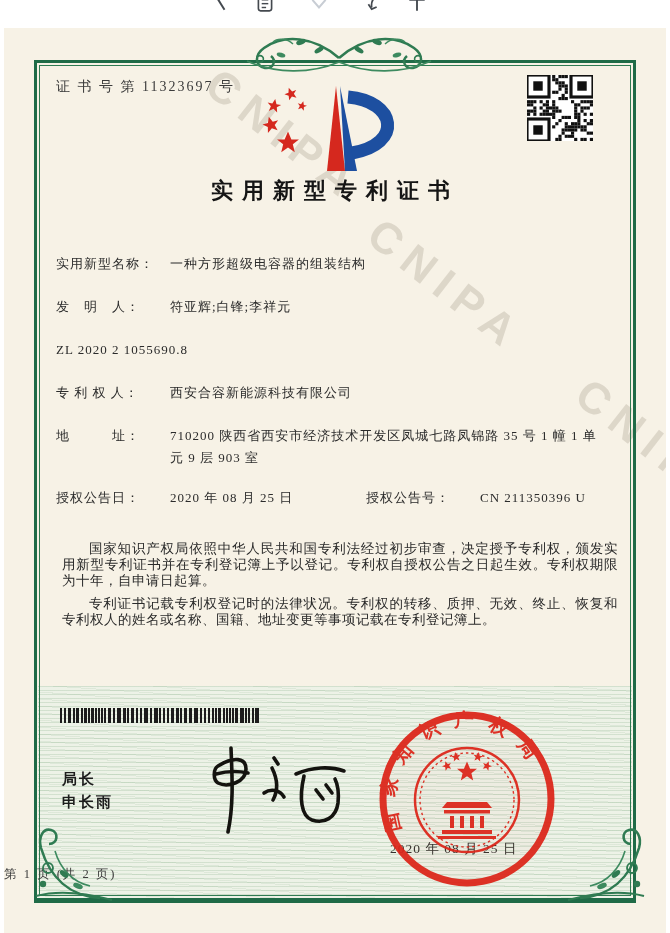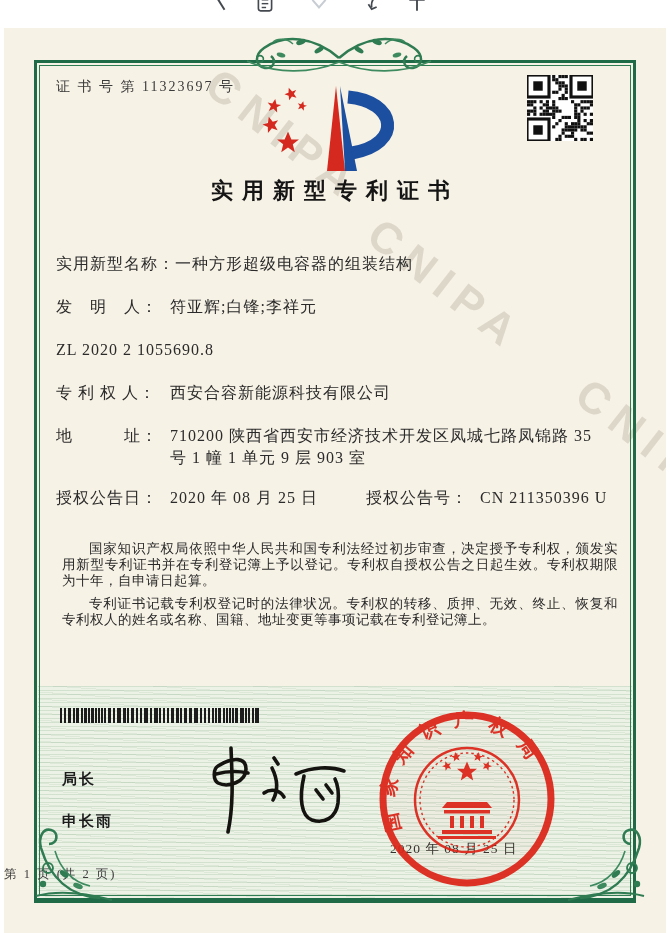--- a/index.html
+++ b/index.html
@@ -18,29 +18,29 @@
          border-bottom-width:5px;pointer-events:none;z-index:2;}
   .frame-inner{position:absolute;left:2px;right:2px;top:2px;bottom:2px;border:1px solid #2f7b52;}
   .wm{position:absolute;font-family:"Liberation Sans",sans-serif;font-weight:bold;font-size:44px;
       letter-spacing:10px;color:rgba(162,152,136,.30);transform:rotate(38deg);z-index:1;white-space:nowrap;}
   .cert-no{position:absolute;left:52px;top:50px;font-size:14px;letter-spacing:2px;color:#3b3b3b;z-index:3;}
   .logo{position:absolute;left:240px;top:56px;z-index:3;}
   .qr{position:absolute;left:523px;top:47px;z-index:3;background:#fdfdfb;}
   .title{position:absolute;left:0;right:0;top:148px;text-align:center;font-size:22px;font-weight:bold;
          letter-spacing:9px;color:#151515;z-index:3;}
   .fields{position:absolute;left:52px;right:56px;top:225px;z-index:3;color:#2b2b2b;}
-  .frow{display:flex;margin-bottom:21px;font-size:16px;line-height:22px;}
+  .frow{display:flex;margin-bottom:21px;font-size:13px;line-height:22px;}
   .flabel{flex:0 0 114px;letter-spacing:1px;white-space:pre;}
   .fval{flex:1;letter-spacing:1px;}
   .grant .fval{flex:0 0 auto;width:196px;}
   .paras{position:absolute;left:50px;right:48px;top:513px;z-index:3;color:#2a2a2a;}
   .paras p{margin:0 0 7px 8px;font-size:13.5px;line-height:16px;text-indent:2em;text-align:justify;letter-spacing:.5px;}
   .barcode{position:absolute;left:56px;top:680px;z-index:3;}
   .signer{position:absolute;left:58px;top:742px;z-index:4;color:#1d1d1d;}
-  .signer div{font-size:15px;font-weight:bold;letter-spacing:2px;margin-bottom:23px;}
+  .signer div{font-size:15px;font-weight:bold;letter-spacing:2px;margin-bottom:4px;}
   .signature{position:absolute;left:196px;top:714px;z-index:4;}
   .seal-date{position:absolute;left:386px;top:812px;font-size:13.5px;letter-spacing:1px;color:#33342f;z-index:3;}
   .seal{position:absolute;left:368px;top:676px;z-index:4;opacity:.93;}
   .footer{position:absolute;left:0;right:0;top:838px;font-size:12.5px;
           letter-spacing:2px;color:#3b3b3b;z-index:4;}
   .cont-note{position:absolute;left:0;right:0;top:886px;text-align:center;font-size:13.5px;
              letter-spacing:3px;color:#2f2f2f;z-index:3;}
   .orn{position:absolute;z-index:5;pointer-events:none;}
   .orn-top{left:225px;top:0px;}
   .orn-bl{left:24px;top:778px;}

